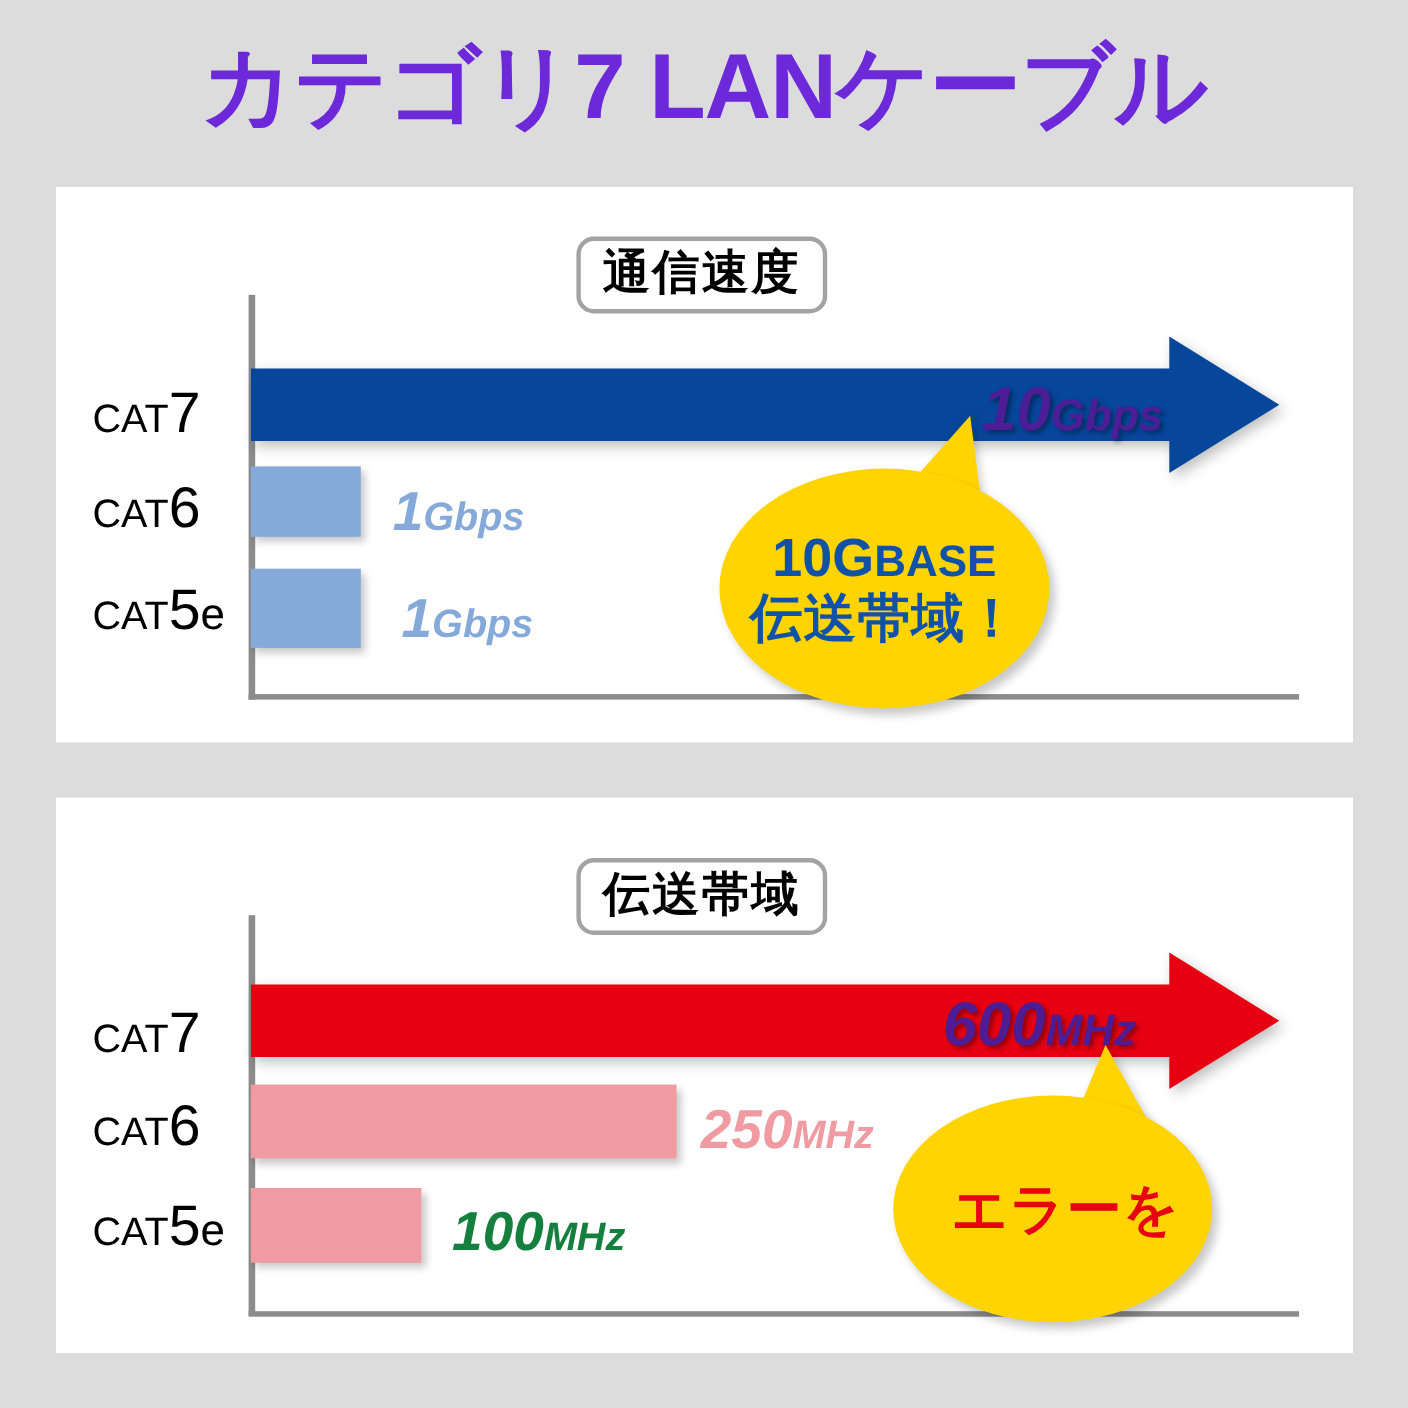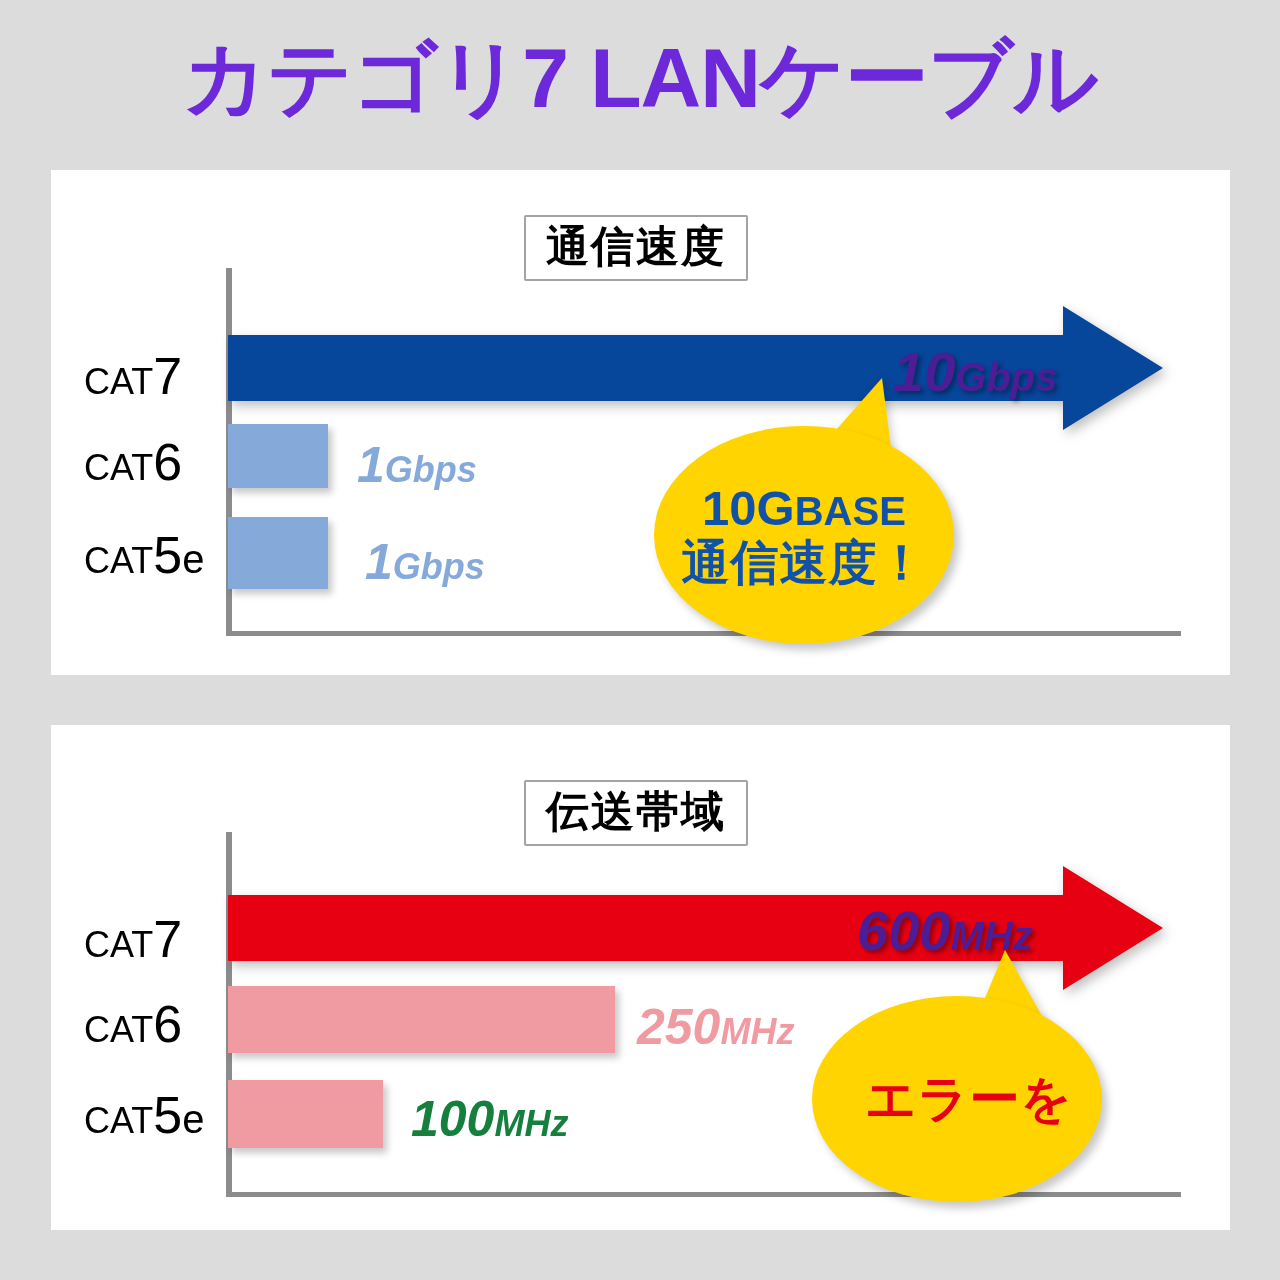--- a/index.html
+++ b/index.html
@@ -29,22 +29,22 @@
     position:absolute;
     left:51px;width:1179px;
     background:#ffffff;
   }
   #panel-speed{top:170px;height:505px;}
   #panel-band{top:725px;height:505px;}
 
   
   .badge{
     position:absolute;
-    border:2px solid #a3a3a3;
-    border-radius:2px;
+    border:4px solid #a3a3a3;
+    border-radius:16px;
     background:#fff;
     font-size:43px;
     font-weight:bold;
     color:#000;
     padding:6px 20px 10px 20px;
     letter-spacing:2px;
     white-space:nowrap;
     line-height:1.08;
   }
 
@@ -174,21 +174,21 @@
     <div class="tail" style="left:820px;top:378px;">
       <svg width="80" height="110" viewBox="0 0 80 110">
         <path d="M62,0 L76,108 L0,70 Z" fill="#ffd400"></path>
       </svg>
     </div>
     <div class="bubble" style="left:654px;top:426px;width:300px;height:218px;">
       <div class="btext">
         <span class="l1">
           <span>10G</span><span class="small">BASE</span>
         </span>
-        <span class="l2">通信速度！</span>
+        <span class="l2">伝送帯域！</span>
       </div>
     </div>
   </div>
 
   <div class="panel" id="panel-band"></div>
 
   <div class="badge" id="badge-band" style="left:524px;top:780px;">伝送帯域</div>
 
   <div class="axis-v" style="left:226px;top:832px;height:364px;"></div>
   <div class="axis-h" style="left:226px;top:1192px;width:955px;"></div>

